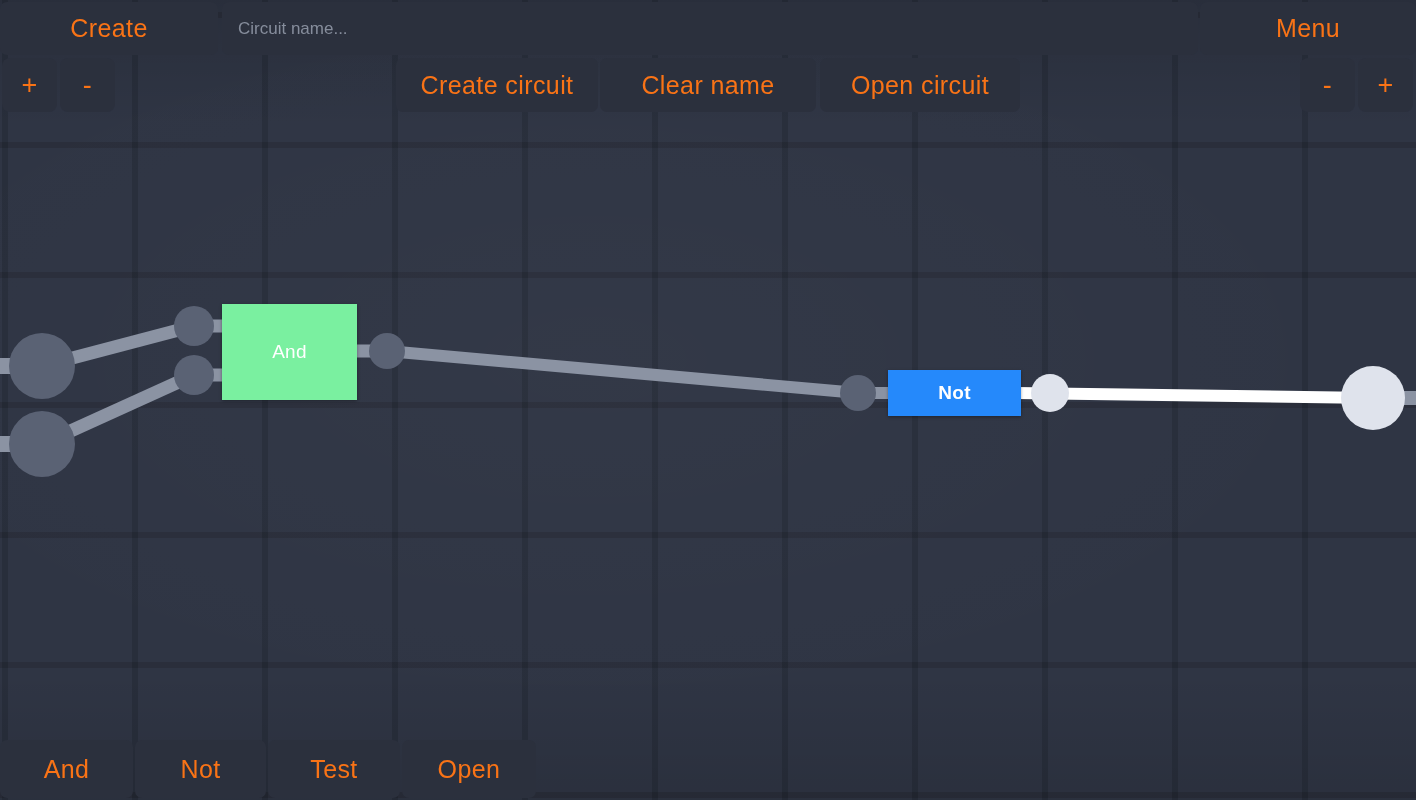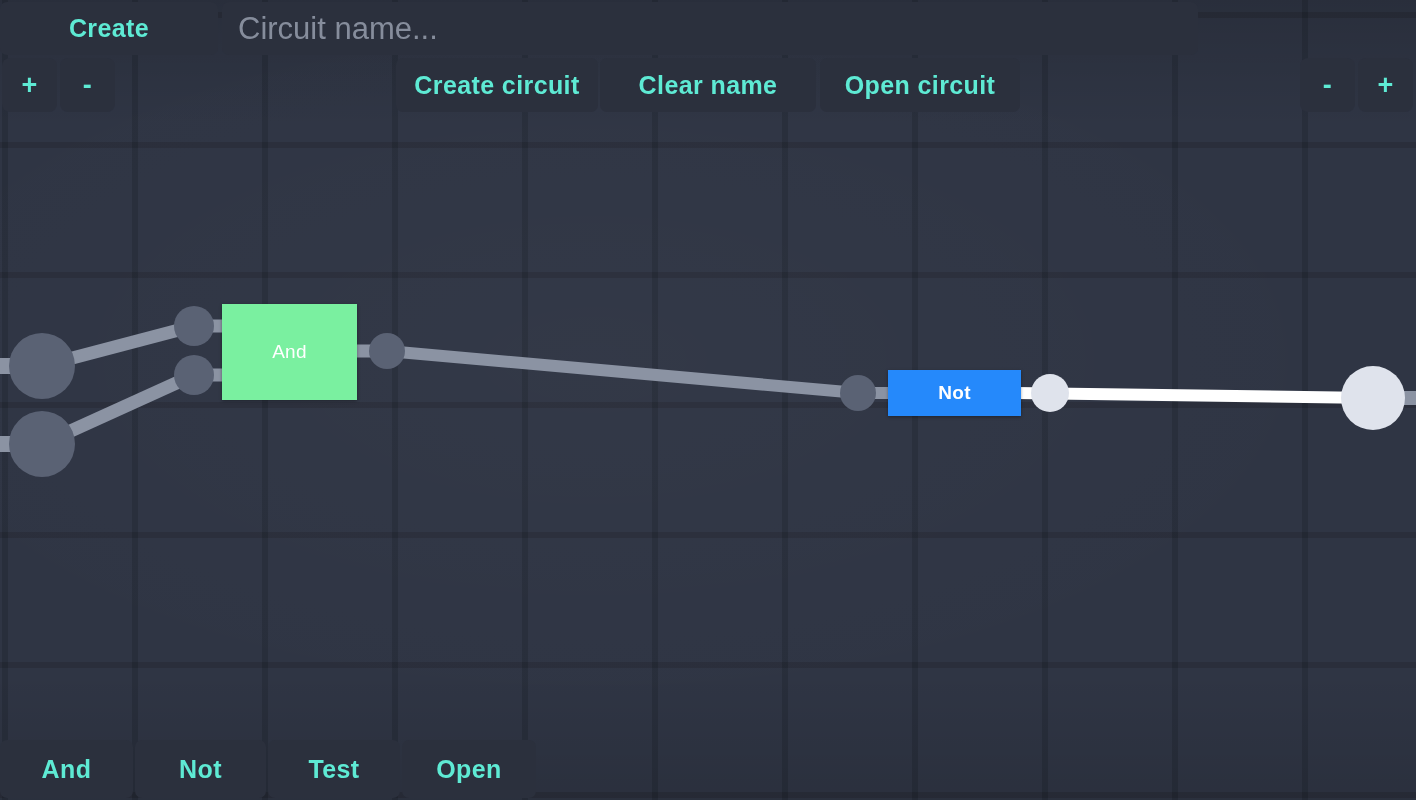--- a/index.html
+++ b/index.html
@@ -69,39 +69,39 @@
   .gate.and-gate { background: #7af0a0; }
   .gate.not-gate { background: #2589fb; font-weight: bold; }
 
   
   .tb-btn {
     position: absolute;
     display: flex;
     align-items: center;
     justify-content: center;
     background: #2b303d;
-    color: #5eead4;
+    color: #f97316;
     border: none;
     border-radius: 7px;
     font-family: "Liberation Sans", sans-serif;
     font-size: 25px;
-    font-weight: 700;
+    font-weight: 400;
     letter-spacing: 0.4px;
     cursor: pointer;
     user-select: none;
   }
 
   .tb-input {
     position: absolute;
     background: #2b303d;
     border: none;
     border-radius: 7px;
     color: #3b82f6;
     font-family: "Liberation Sans", sans-serif;
-    font-size: 31px;
+    font-size: 17px;
     font-weight: 300;
     padding: 0 16px;
     outline: none;
   }
   .tb-input::placeholder { color: #868d9c; }
 
   .small-btn { font-size: 27px; border-radius: 8px; }
 
   #top-bar, #second-bar, #bottom-bar {
     position: absolute;
@@ -150,20 +150,21 @@
           <span>Not</span>
         </div>
       </div>
   </div>
 
   <div id="top-bar">
     <button class="tb-btn" style="left:0px; top:2px; width:218px; height:53px;">Create</button>
 
     <input class="tb-input" style="left: 222px; top: 2px; width: 976px; height: 53px;" placeholder="Circuit name..." value="">
 
+    <button class="tb-btn" style="left:1200px; top:2px; width:216px; height:53px;">Menu</button>
   </div>
 
   <div id="second-bar">
     <button class="tb-btn small-btn" style="left:2px; top:0px; width:55px; height:54px;">+</button>
     <button class="tb-btn small-btn" style="left:60px; top:0px; width:55px; height:54px;">-</button>
 
     <button class="tb-btn" style="left:396px; top:0px; width:202px; height:54px;">Create circuit</button>
     <button class="tb-btn" style="left:600px; top:0px; width:216px; height:54px;">Clear name</button>
     <button class="tb-btn" style="left:820px; top:0px; width:200px; height:54px;">Open circuit</button>
 

